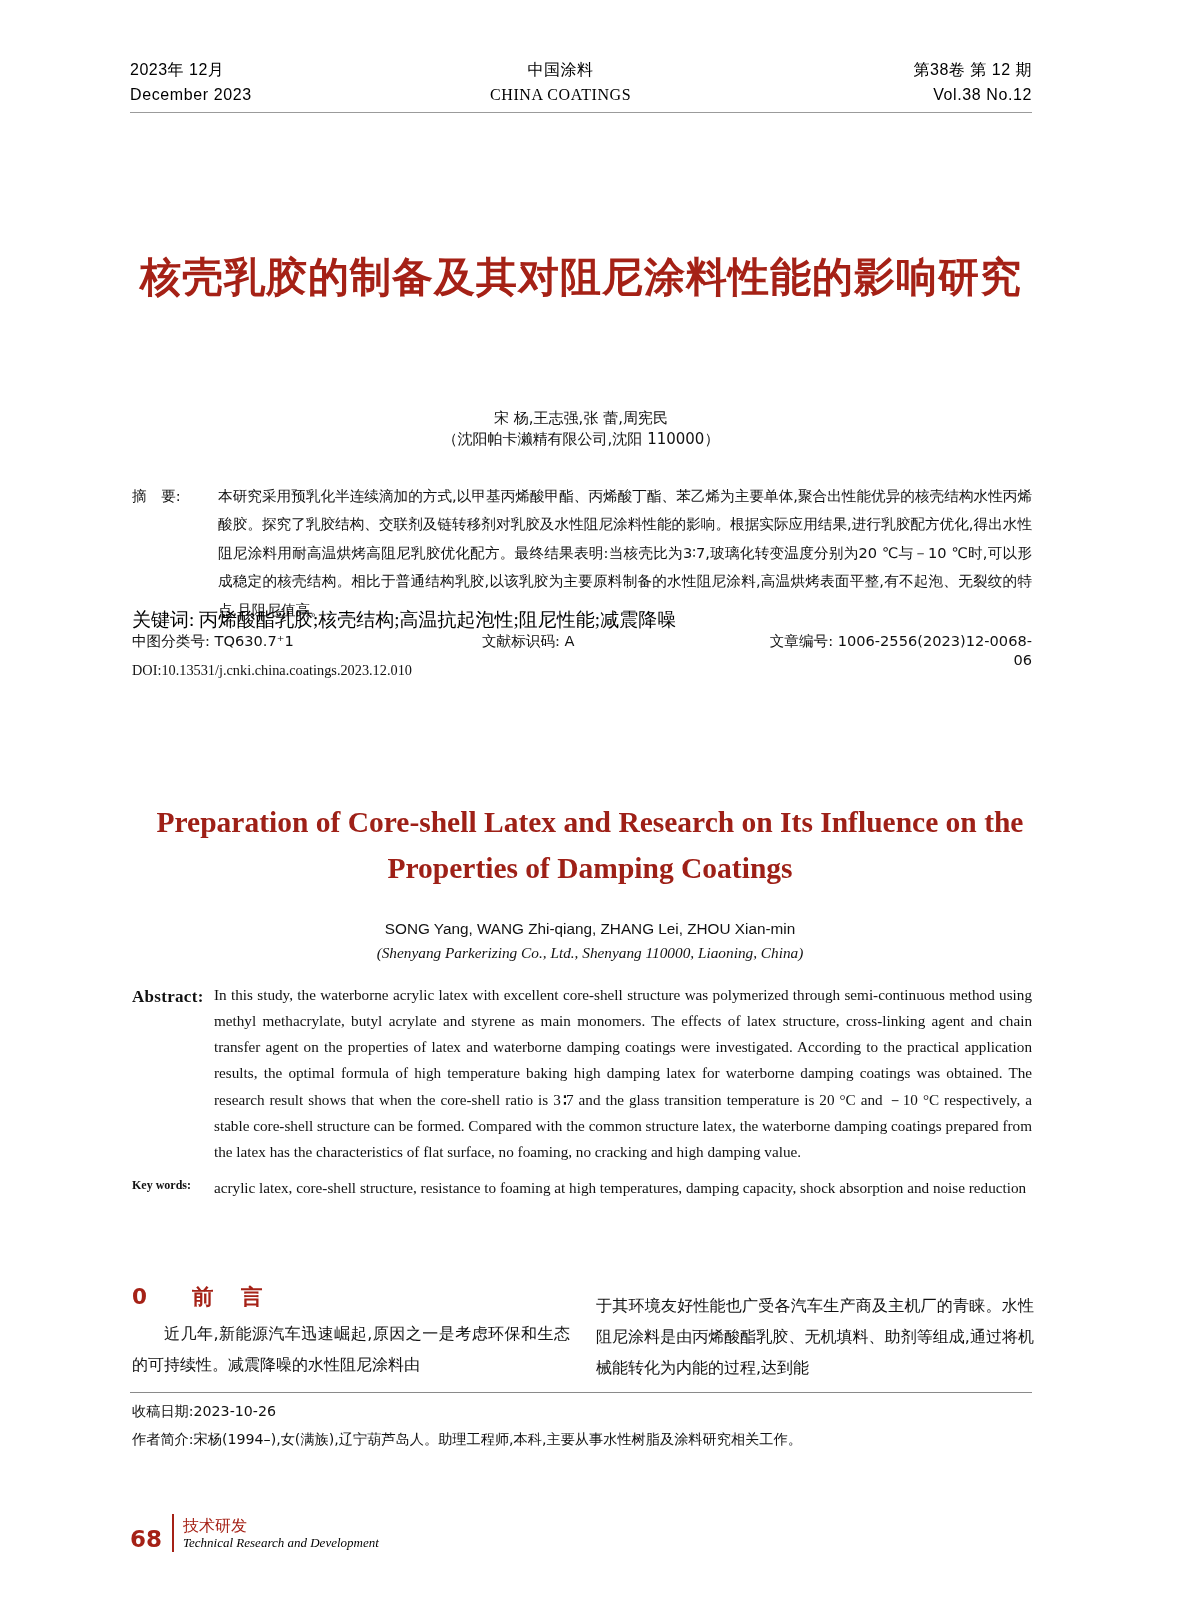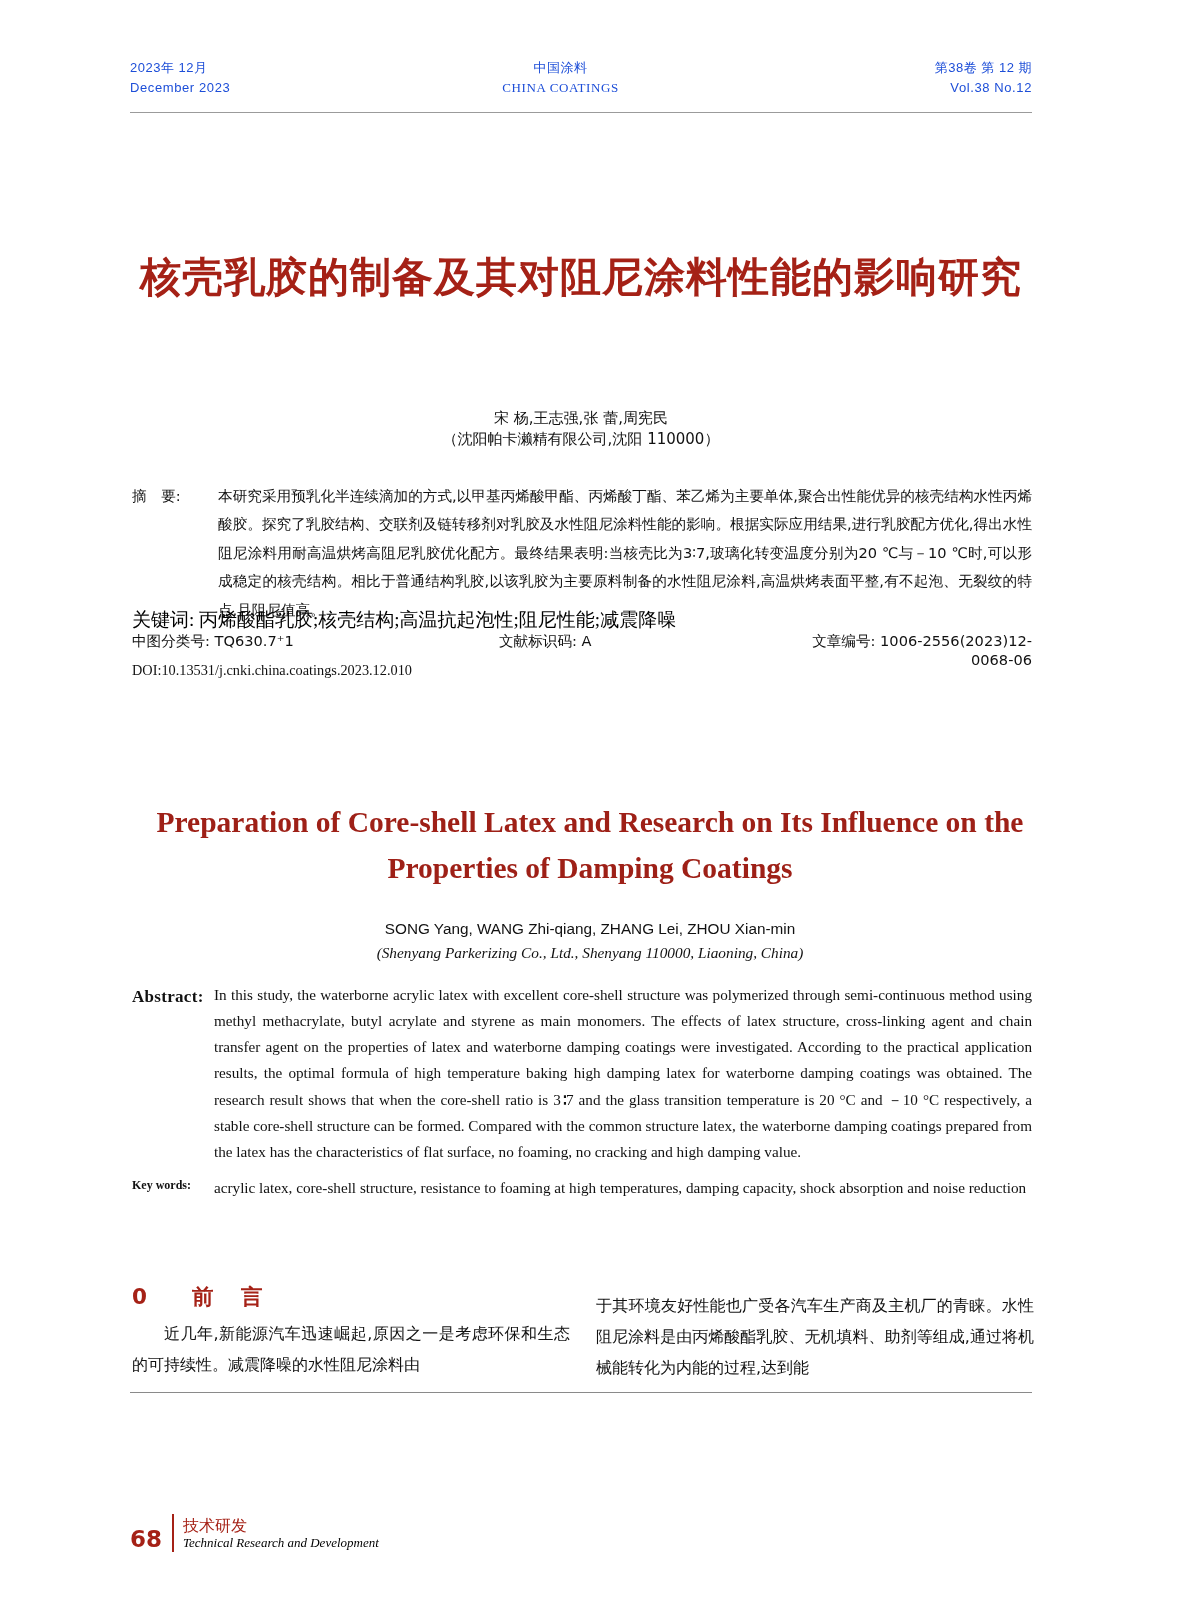--- a/index.html
+++ b/index.html
@@ -25,22 +25,22 @@
   
   .runhead {
     position: absolute;
     left: 130px;
     top: 58px;
     width: 902px;
     display: flex;
     justify-content: space-between;
     align-items: flex-start;
     font-family: "Liberation Sans", "DejaVu Sans", sans-serif;
-    font-size: 13px;
-    color: #1d4ed8;
+    font-size: 16px;
+    color: #000000;
     line-height: 1.55;
   }
   .runhead .col { display: flex; flex-direction: column; }
   .runhead .col.left { align-items: flex-start; }
   .runhead .col.center { align-items: center; font-family: Liberation Serif, serif; }
   .runhead .col.right { align-items: flex-end; margin-left: 44px; }
   .runhead .cn { letter-spacing: 0.5px; }
   .runhead .en { letter-spacing: 0.6px; }
   .runhead-rule {
     position: absolute;
@@ -121,21 +121,20 @@
   }
   .clsrow {
     position: absolute;
     left: 132px;
     top: 632px;
     width: 900px;
     font-family: "DejaVu Sans", "Liberation Sans", sans-serif;
     font-size: 14.6px;
     color: #111;
     display: flex;
-    gap: 17px;
   }
   .clsrow .c1 { width: 350px; }
   .clsrow .c2 { width: 270px; }
   .clsrow .c3 { flex: 1; text-align: right; }
   .doi {
     position: absolute;
     left: 132px;
     top: 662px;
     font-family: "Liberation Serif", serif;
     font-size: 14.3px;
@@ -371,20 +370,24 @@
 
   <div class="sec-head">
     <span>0</span>
     <span>&nbsp;&nbsp;</span>
     <span>前　言</span>
   </div>
   <div class="col-left-body">近几年,新能源汽车迅速崛起,原因之一是考虑环保和生态的可持续性。减震降噪的水性阻尼涂料由</div>
   <div class="col-right-body">于其环境友好性能也广受各汽车生产商及主机厂的青睐。水性阻尼涂料是由丙烯酸酯乳胶、无机填料、助剂等组成,通过将机械能转化为内能的过程,达到能</div>
 
   <div class="foot-rule"></div>
+  <div class="footnotes">
+    <div>收稿日期:2023-10-26</div>
+    <div>作者简介:宋杨(1994–),女(满族),辽宁葫芦岛人。助理工程师,本科,主要从事水性树脂及涂料研究相关工作。</div>
+  </div>
 
   <div class="folio">
     <span class="num">68</span>
     <span class="bar"></span>
     <span class="txt">
       <span class="cn">技术研发</span>
       <span class="en">Technical Research and Development</span>
     </span>
   </div>
 

